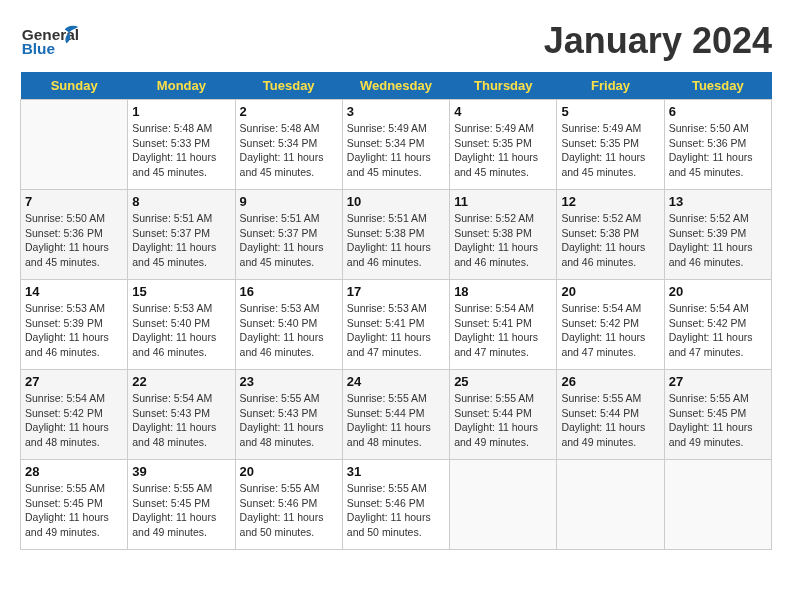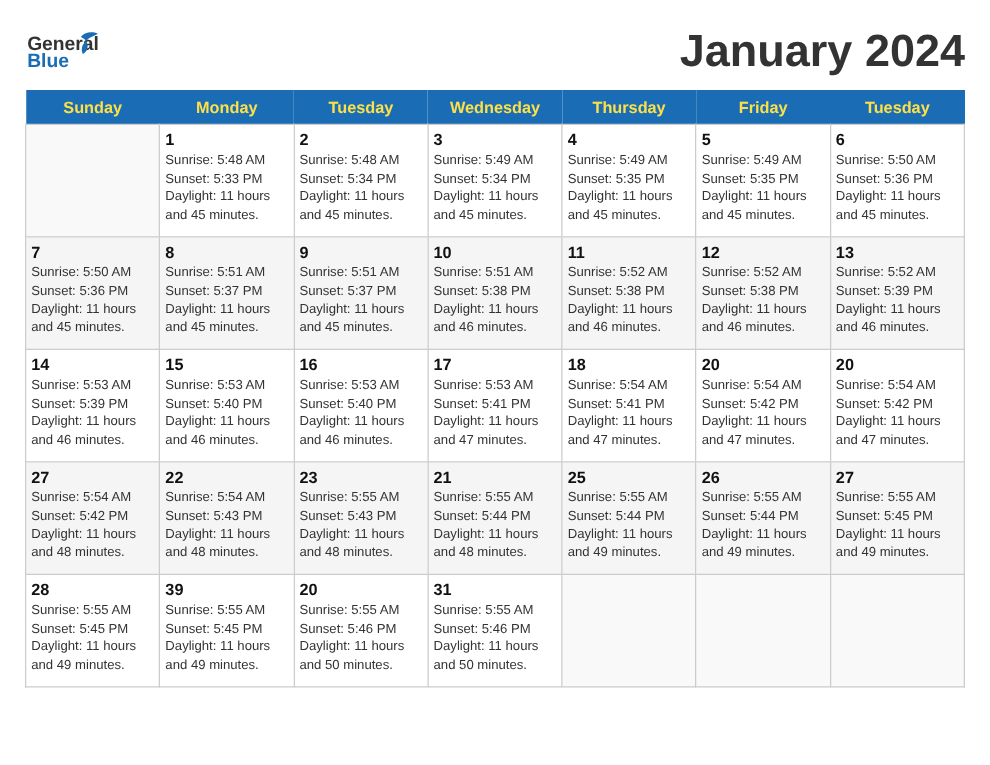--- a/index.html
+++ b/index.html
@@ -279,21 +279,21 @@
 and 48 minutes.</div>
         </td>
         <td>
           <div class="day-num">23</div>
           <div class="day-info" style="white-space: pre-line;">Sunrise: 5:55 AM
 Sunset: 5:43 PM
 Daylight: 11 hours
 and 48 minutes.</div>
         </td>
         <td>
-          <div class="day-num">21</div>
+          <div class="day-num">24</div>
           <div class="day-info" style="white-space: pre-line;">Sunrise: 5:55 AM
 Sunset: 5:44 PM
 Daylight: 11 hours
 and 48 minutes.</div>
         </td>
         <td>
           <div class="day-num">25</div>
           <div class="day-info" style="white-space: pre-line;">Sunrise: 5:55 AM
 Sunset: 5:44 PM
 Daylight: 11 hours

